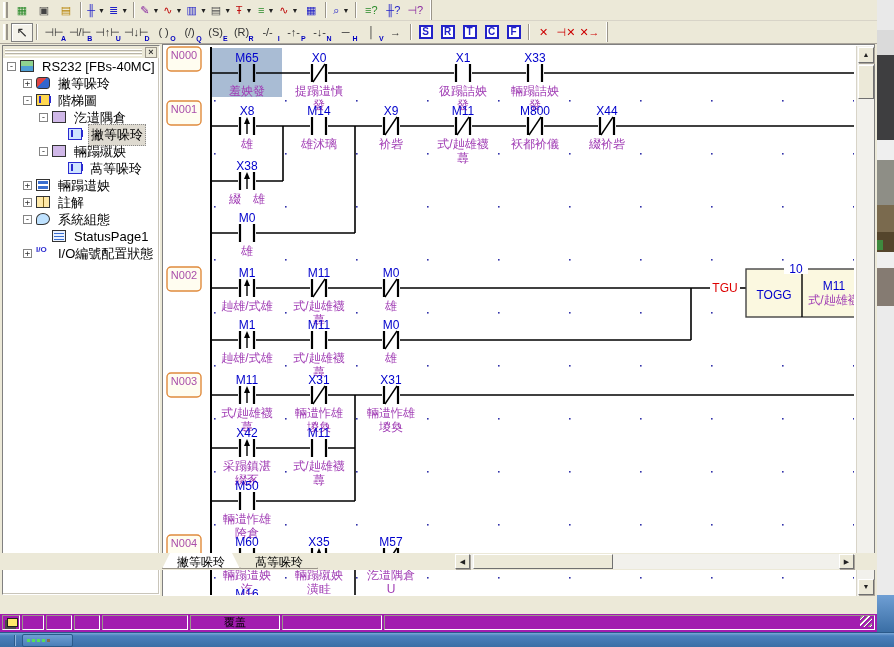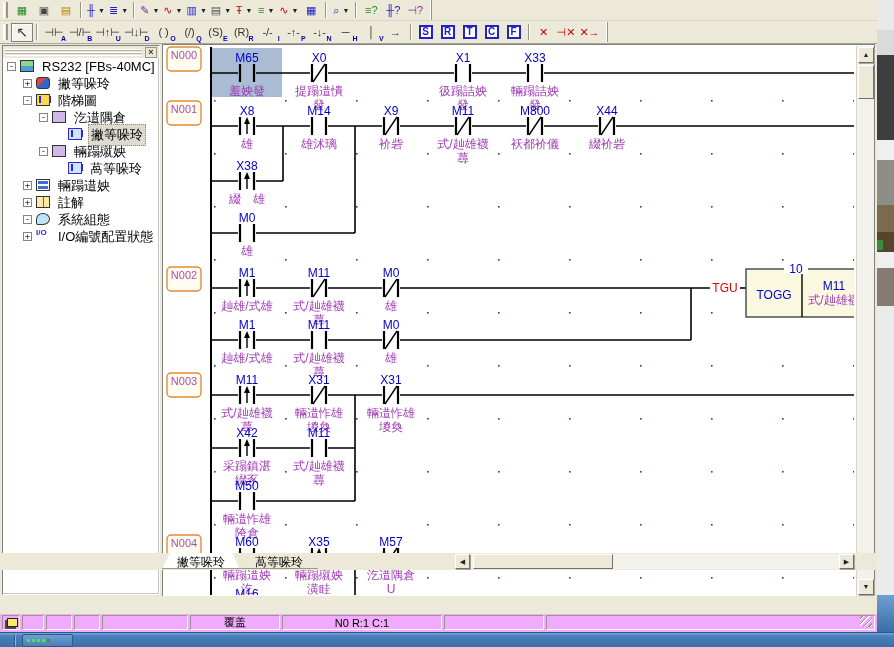--- a/index.html
+++ b/index.html
@@ -80,21 +80,21 @@
   .tab.active { background:#fff; position:relative; z-index:2; }
   .hscroll { position:absolute; left:455px; top:1px; width:400px; height:15px; background:#F2F1EC; }
   .hbtn { position:absolute; top:0; width:15px; height:15px; background:#ECE9D8; border:1px solid #fff;
           border-right-color:#707070; border-bottom-color:#707070; box-shadow:1px 1px 0 #a9a49a;
           font-size:7px; text-align:center; line-height:13px; color:#222; }
   .hthumb { position:absolute; left:18px; top:0; width:140px; height:15px; background:#ECE9D8; border:1px solid #fff;
             border-right-color:#707070; border-bottom-color:#707070; }
   .corner { position:absolute; left:857px; top:0; width:18px; height:16px; background:#ECE9D8; }
 
   
-  .status { position:absolute; left:0; top:614px; width:877px; height:18px; background:#f0abfc; display:flex; padding:1px 2px; gap:2px; }
+  .status { position:absolute; left:0; top:614px; width:877px; height:18px; background:#a21caf; display:flex; padding:1px 2px; gap:2px; }
   .scell { height:15px; border:1px solid #9a958a; border-bottom-color:#fff; border-right-color:#fff;
            font-size:11px; color:#000; display:flex; align-items:center; justify-content:center; overflow:hidden; white-space:nowrap; }
   .scell.icon { justify-content:center; }
   .sicon { width:11px; height:9px; border:1px solid #222; background:#ffe96a; box-shadow:-2px 2px 0 #4a4a4a; margin-left:2px; }
   .sgrip { position:absolute; right:2px; bottom:2px; width:12px; height:12px;
            background:repeating-linear-gradient(135deg,transparent 0 2px,#9a958a 2px 3px,#fff 3px 4px); }
 
   
   .deskstrip { position:absolute; left:877px; top:0; width:17px; height:632px; }
   .deskstrip div { position:absolute; left:0; width:17px; }
@@ -344,20 +344,27 @@
               <span class="ic b1"></span>
             </span>
             <span class="lbl">註解</span>
           </div>
           <div class="titem" style="padding-left: 20px;">
             <span class="exp">-</span>
             <span class="ticon stat">
               <span class="ic b1"></span>
             </span>
             <span class="lbl">系統組態</span>
+          </div>
+          <div class="titem" style="padding-left: 36px;">
+            <span class="noexp"></span>
+            <span class="ticon spage">
+              <span class="ic b1"></span>
+            </span>
+            <span class="lbl">StatusPage1</span>
           </div>
           <div class="titem" style="padding-left: 20px;">
             <span class="exp">+</span>
             <span class="ticon io">
               <span class="ic b1">I/O</span>
             </span>
             <span class="lbl">I/O編號配置狀態</span>
           </div>
         </div>
     </div>
@@ -703,21 +710,20 @@
 
   <div class="status">
     <div class="scell icon" style="width:18px">
         <span class="sicon"></span>
       </div>
     <div class="scell" style="width:22px"></div>
     <div class="scell" style="width:26px"></div>
     <div class="scell" style="width:26px"></div>
     <div class="scell" style="width:86px"></div>
     <div class="scell" style="width:90px">覆盖</div>
-    <div class="scell" style="width:160px">N0 R:1 C:1</div>
     <div class="scell" style="width:100px"></div>
     <div class="scell" style="flex:1; position:relative">
         <span class="sgrip"></span>
       </div>
   </div>
 
 </div>
 
 <div class="deskstrip">
   <div style="top:0;height:30px;background:#E9E9E9"></div>

